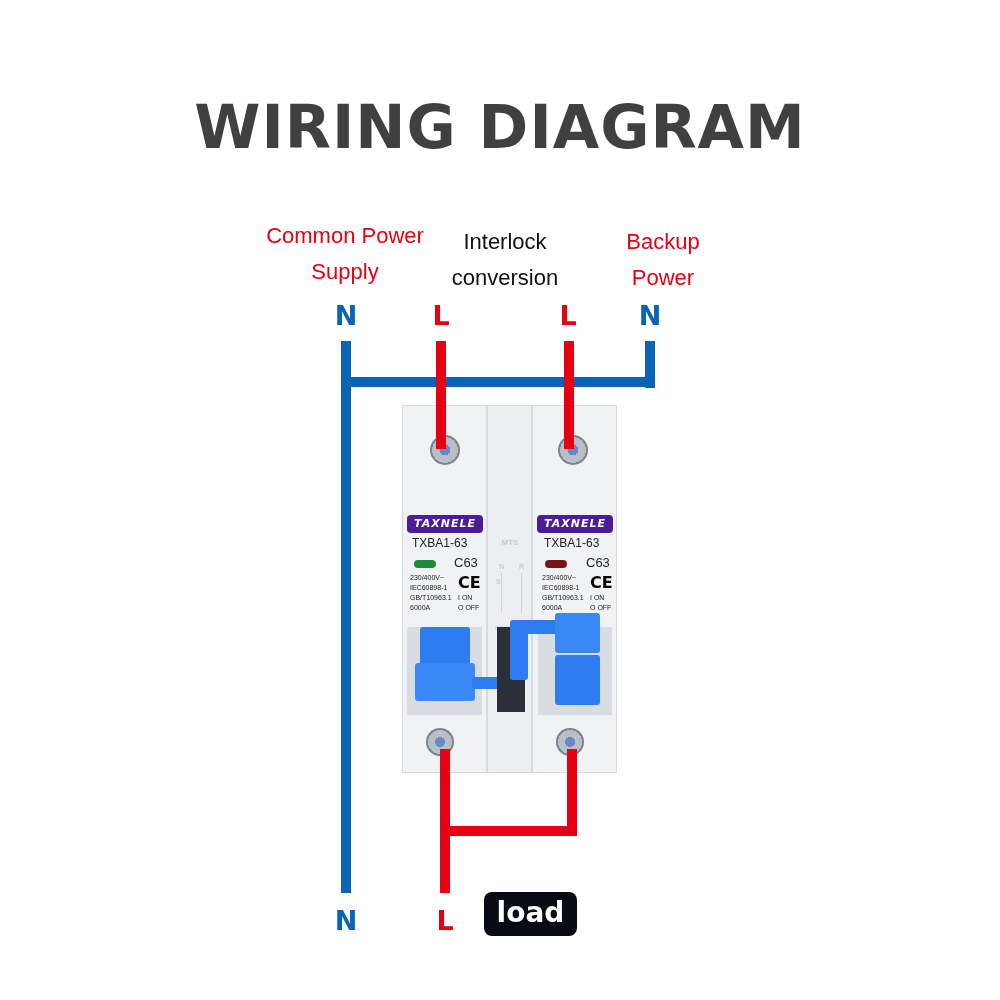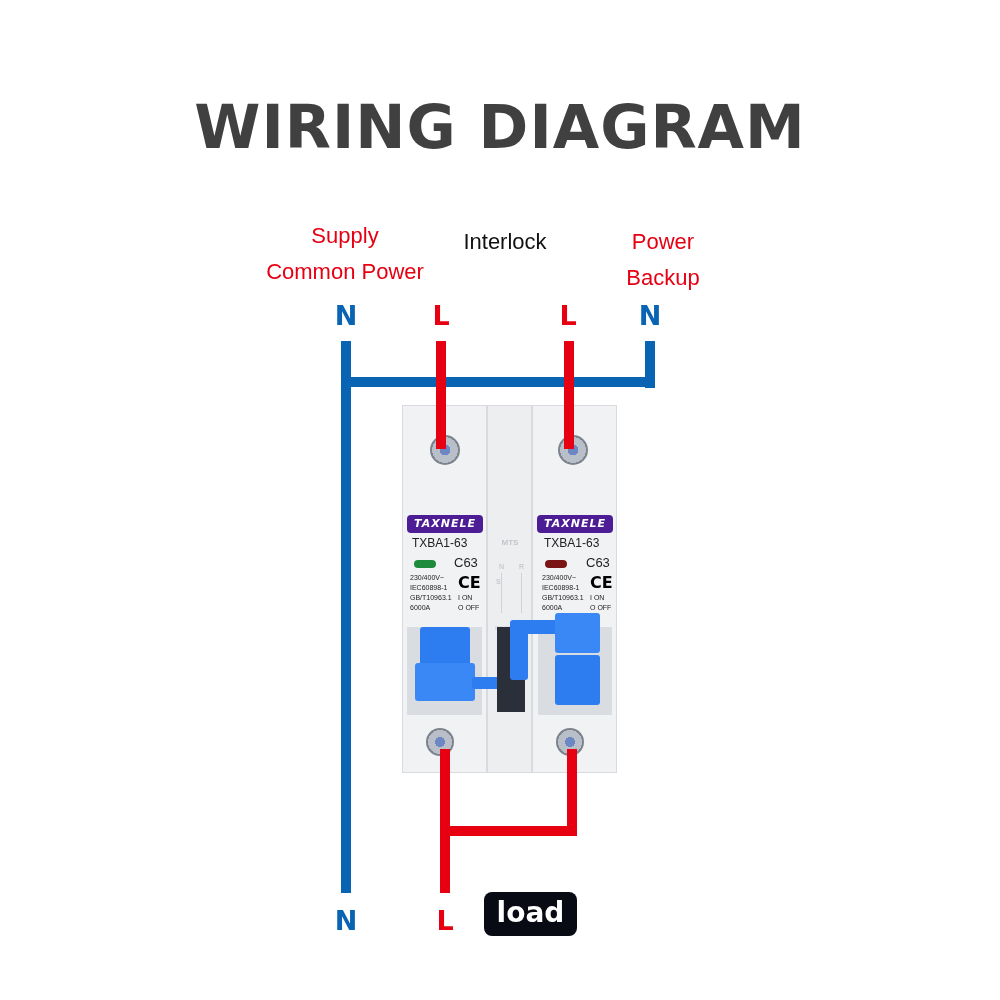--- a/index.html
+++ b/index.html
@@ -21,29 +21,30 @@
   .small{font-family:"Liberation Sans",sans-serif;font-size:7px;color:#222;line-height:10px;white-space:pre;}
   .screw{border-radius:50%;background:radial-gradient(circle,#6c87c4 0 25%,#b9bfc8 26% 60%,#7c838c 61% 100%);}
   .handle{background:#2e7df0;border-radius:3px;}
 </style>
 </head>
 <body>
 
 <div class="abs title">WIRING DIAGRAM</div>
 
 <div class="abs lbl red" style="left:240px;top:218px;width:210px;">
+  <div>Common Power</div>
   <div>Supply</div>
-  <div>Common Power</div>
 </div>
 <div class="abs lbl blk" style="left:425px;top:224px;width:160px;">
   <div>Interlock</div>
+  <div>conversion</div>
 </div>
 <div class="abs lbl red" style="left:603px;top:224px;width:120px;">
+  <div>Backup</div>
   <div>Power</div>
-  <div>Backup</div>
 </div>
 
 <div class="abs term blue" style="left:326px;top:300px;">N</div>
 <div class="abs term red" style="left:421px;top:300px;">L</div>
 <div class="abs term red" style="left:548px;top:300px;">L</div>
 <div class="abs term blue" style="left:630px;top:300px;">N</div>
 
 <div class="abs" style="left:402px;top:405px;width:215px;height:368px;">
 
   <div class="abs mod" style="left:0;top:0;width:85px;height:368px;"></div>

